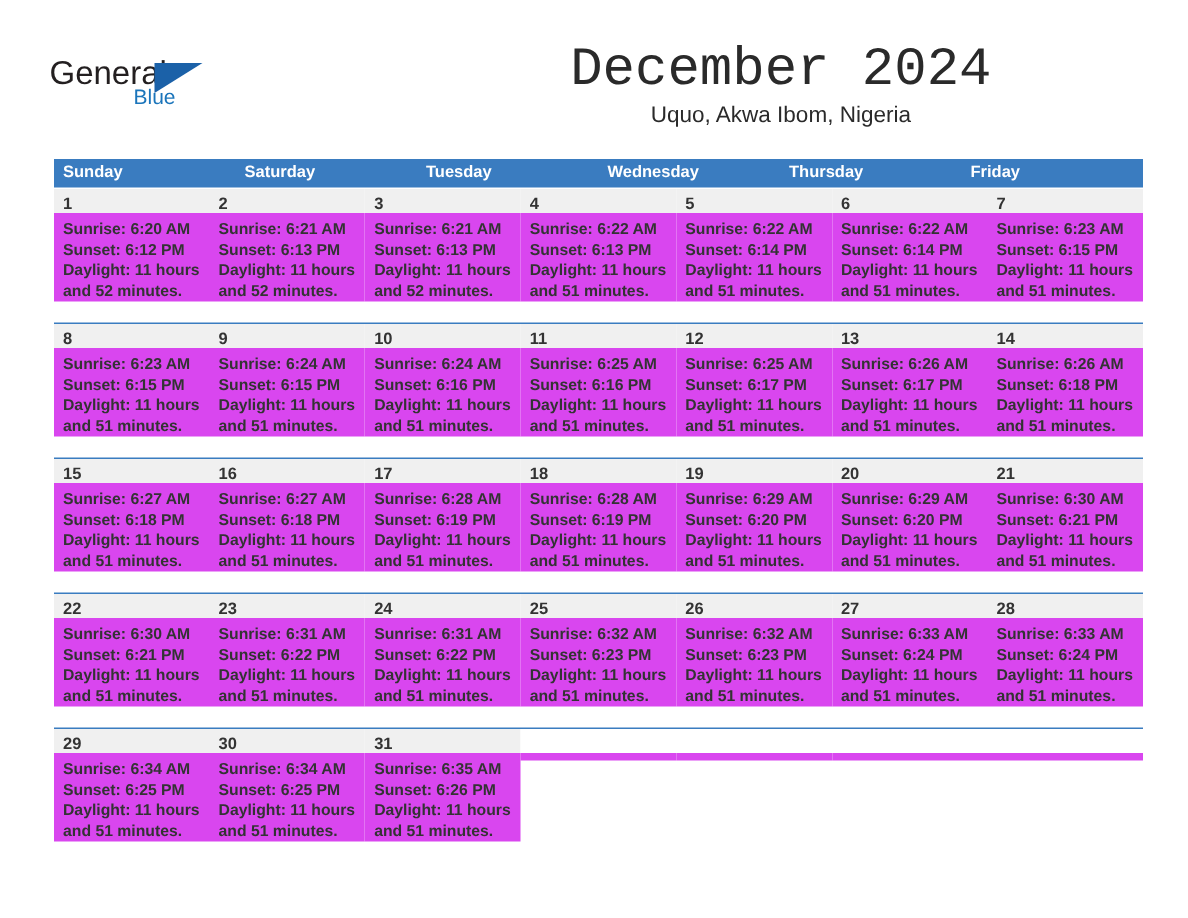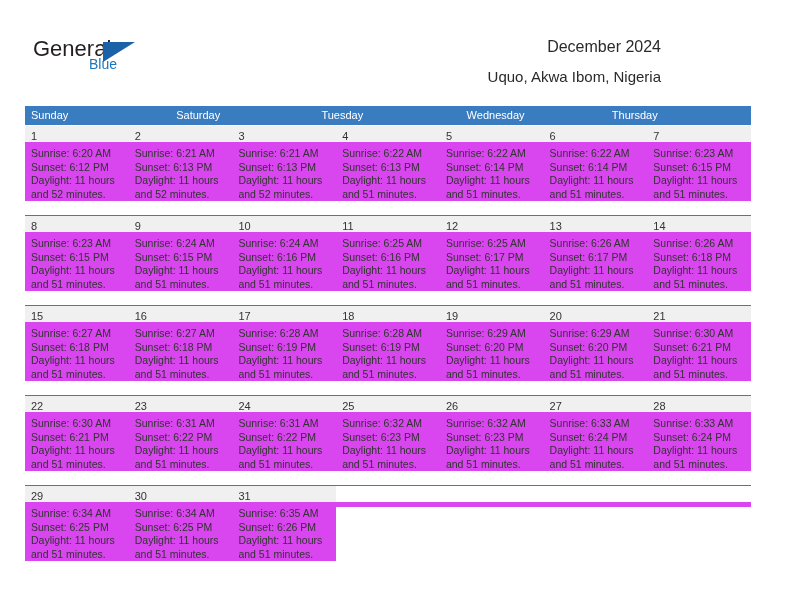--- a/index.html
+++ b/index.html
@@ -65,42 +65,44 @@
     border-bottom: 20px solid transparent;
   }
 
   .title-block {
     position: absolute;
     right: 34px;
     top: 30px;
     text-align: right;
   }
   .cal-title {
-    font-size: 16px;
+    font-size: 36px;
     font-weight: normal;
     color: #2a2a2a;
     line-height: 34px;
     white-space: nowrap;
+    font-family: Liberation Mono, monospace;
   }
   .cal-subtitle {
     margin-top: 4px;
     font-size: 15px;
     font-weight: normal;
     color: #2a2a2a;
     line-height: 18px;
     white-space: nowrap;
     text-align: center;
   }
 
   
   .calendar {
     position: absolute;
-    left: 25px;
+    left: 36px;
     top: 106px;
     width: 726px;
+    font-weight: bold;
   }
 
   .weekdays {
     display: flex;
     width: 100%;
     background: #3a7cc0;
     height: 19px;
   }
   .weekday {
     flex: 1 1 0;
@@ -180,20 +182,21 @@
   </div>
 
   <div class="calendar">
 
     <div class="weekdays">
       <div class="weekday">Sunday</div>
       <div class="weekday">Saturday</div>
       <div class="weekday">Tuesday</div>
       <div class="weekday">Wednesday</div>
       <div class="weekday">Thursday</div>
+      <div class="weekday">Friday</div>
     </div>
 
     <div class="week first">
       <div class="daycell">
         <div class="daynum-band"><span class="daynum">1</span></div>
         <div class="dayinfo">
           <div>Sunrise: 6:20 AM</div>
           <div>Sunset: 6:12 PM</div>
           <div>Daylight: 11 hours</div>
           <div>and 52 minutes.</div>

